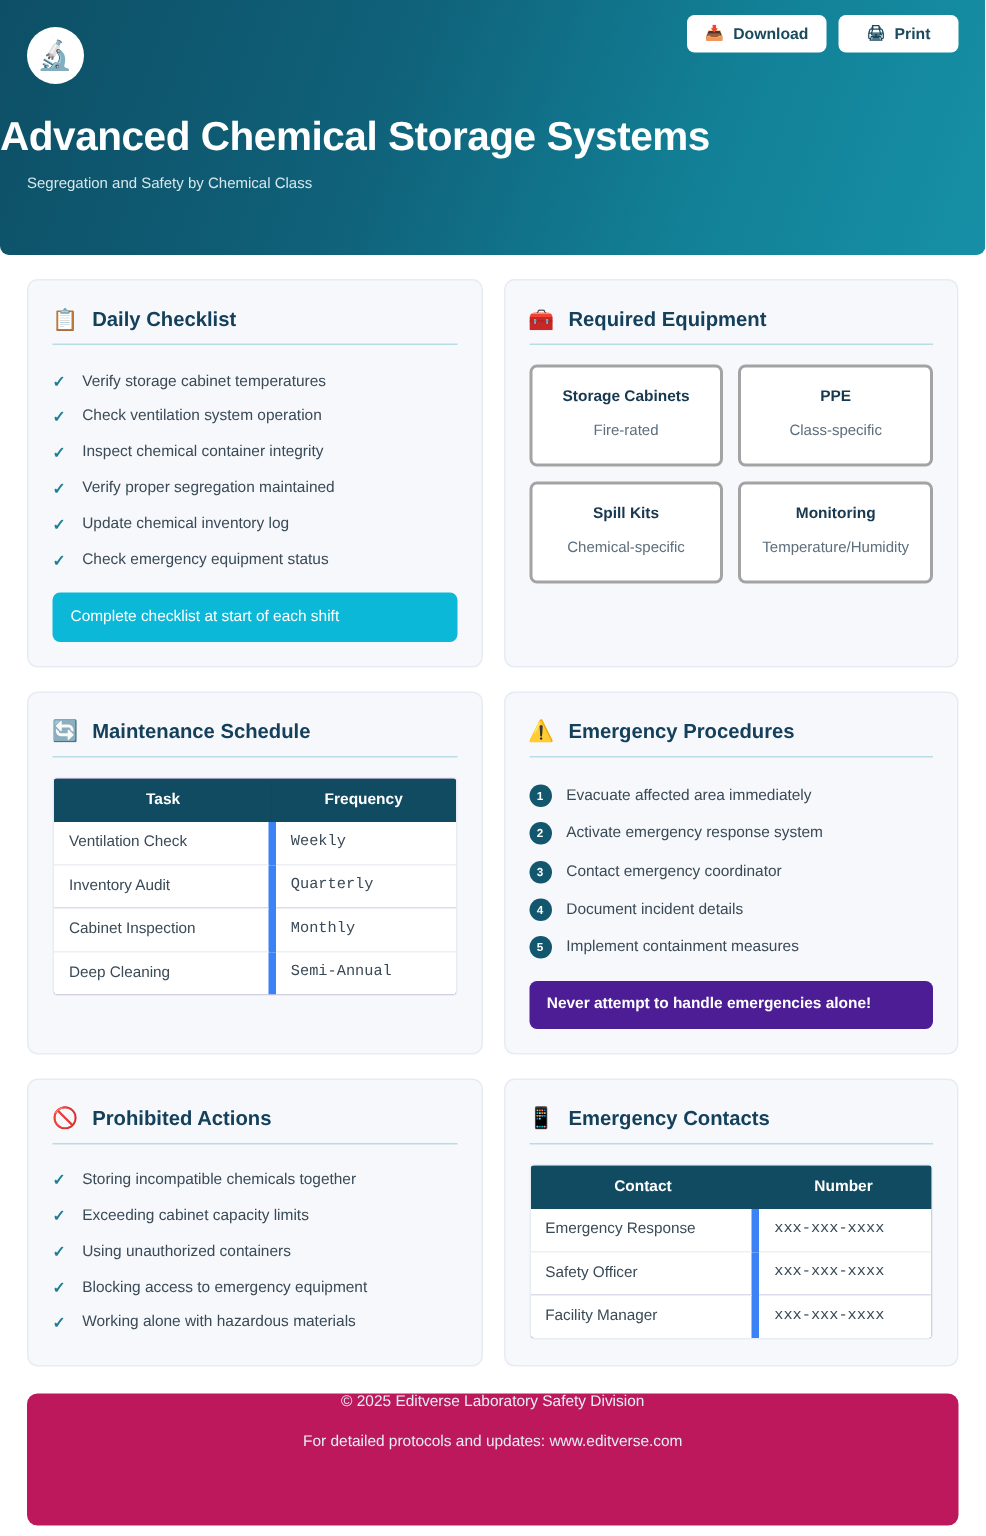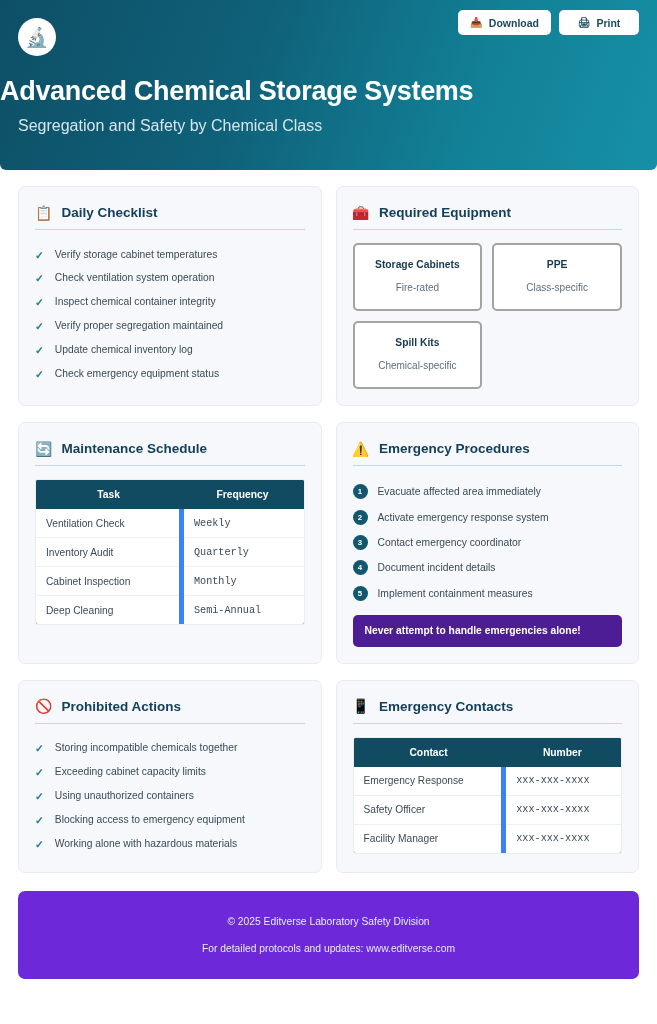--- a/index.html
+++ b/index.html
@@ -39,21 +39,21 @@
     cursor: pointer;
   }
   .hbtn .gly { font-size: 10px; line-height: 1; }
   .header h1 {
     position: absolute; left: 0; top: 76px;
     color: #ffffff;
     font-size: 27px; font-weight: 700; letter-spacing: -0.3px;
   }
   .header .subtitle {
     position: absolute; left: 18px; top: 117px;
-    color: #d5e6ec; font-size: 16px; font-weight: 400;
+    color: #d5e6ec; font-size: 10px; font-weight: 400;
   }
 
   
   .grid {
     padding: 16px 18px 0 18px;
     display: grid;
     grid-template-columns: 1fr 1fr;
     column-gap: 14px;
     row-gap: 16px;
   }
@@ -132,25 +132,25 @@
     margin-top: 9px;
     background: #4c1d95; color: #ffffff;
     border-radius: 5px; height: 32px;
     display: flex; align-items: center; padding: 0 12px;
     font-size: 10.3px; font-weight: 700;
   }
 
   
   .footer {
     margin: 18px 0 0 0;
-    background: #6d28d9;
+    background: #be185d;
     border-radius: 7px;
     height: 88px;
     display: flex; flex-direction: column;
-    align-items: center; justify-content: center; gap: 16px;
+    align-items: center; gap: 16px;
     color: #e4eef2;
   }
   .footer div { font-size: 10.3px; }
 </style>
 </head>
 <body>
 
 <div class="page">
 
   <div class="header">
@@ -196,20 +196,21 @@
           </li>
         <li>
             <span class="chk">✓</span>
             <span>Update chemical inventory log</span>
           </li>
         <li>
             <span class="chk">✓</span>
             <span>Check emergency equipment status</span>
           </li>
       </ul>
+      <button class="cta">Complete checklist at start of each shift</button>
     </section>
 
     <section class="card">
       <div class="card-title">
         <span class="ic">🧰</span>
         <span>Required Equipment</span>
       </div>
       <div class="divider"></div>
       <div class="eq-grid">
         <div class="eq-box">
@@ -217,20 +218,24 @@
           <div class="eq-val">Fire-rated</div>
         </div>
         <div class="eq-box">
           <div class="eq-name">PPE</div>
           <div class="eq-val">Class-specific</div>
         </div>
         <div class="eq-box">
           <div class="eq-name">Spill Kits</div>
           <div class="eq-val">Chemical-specific</div>
         </div>
+        <div class="eq-box">
+          <div class="eq-name">Monitoring</div>
+          <div class="eq-val">Temperature/Humidity</div>
+        </div>
       </div>
     </section>
 
     <section class="card">
       <div class="card-title">
         <span class="ic">🔄</span>
         <span>Maintenance Schedule</span>
       </div>
       <div class="divider"></div>
       <div class="tbl-wrap">

